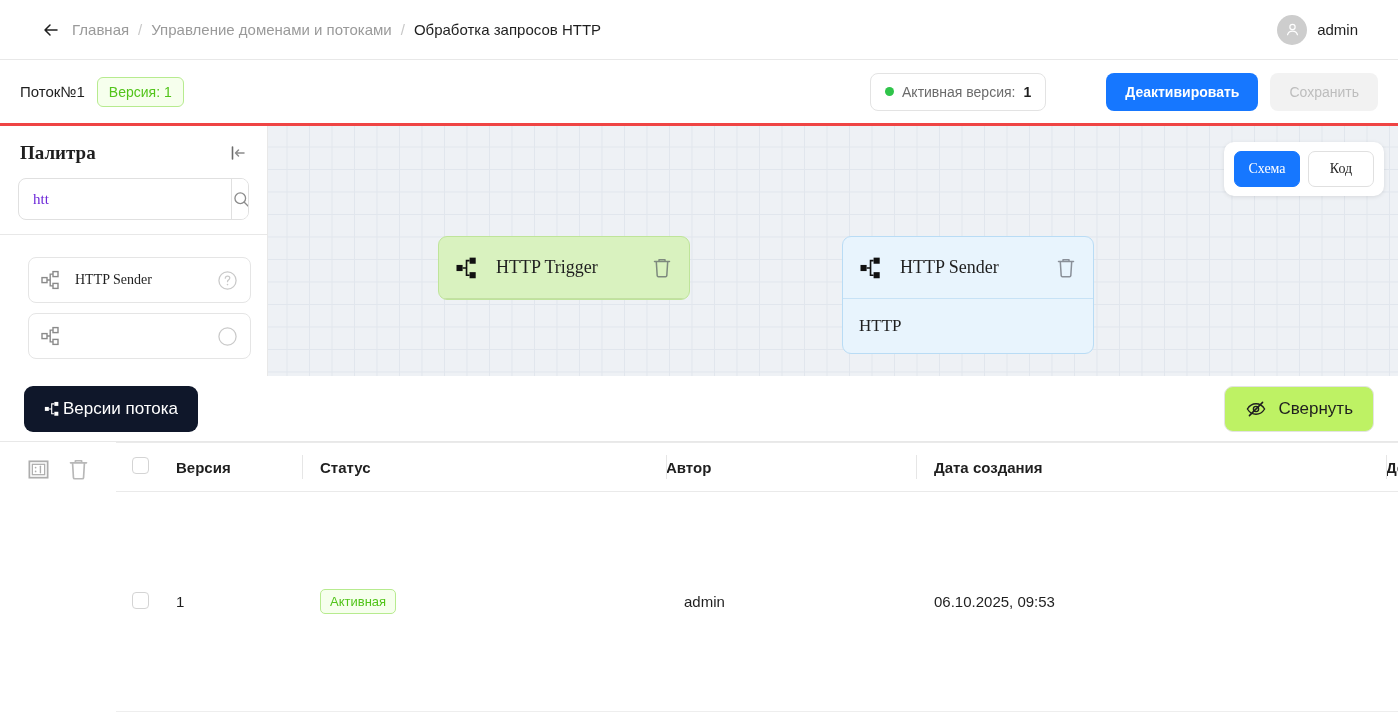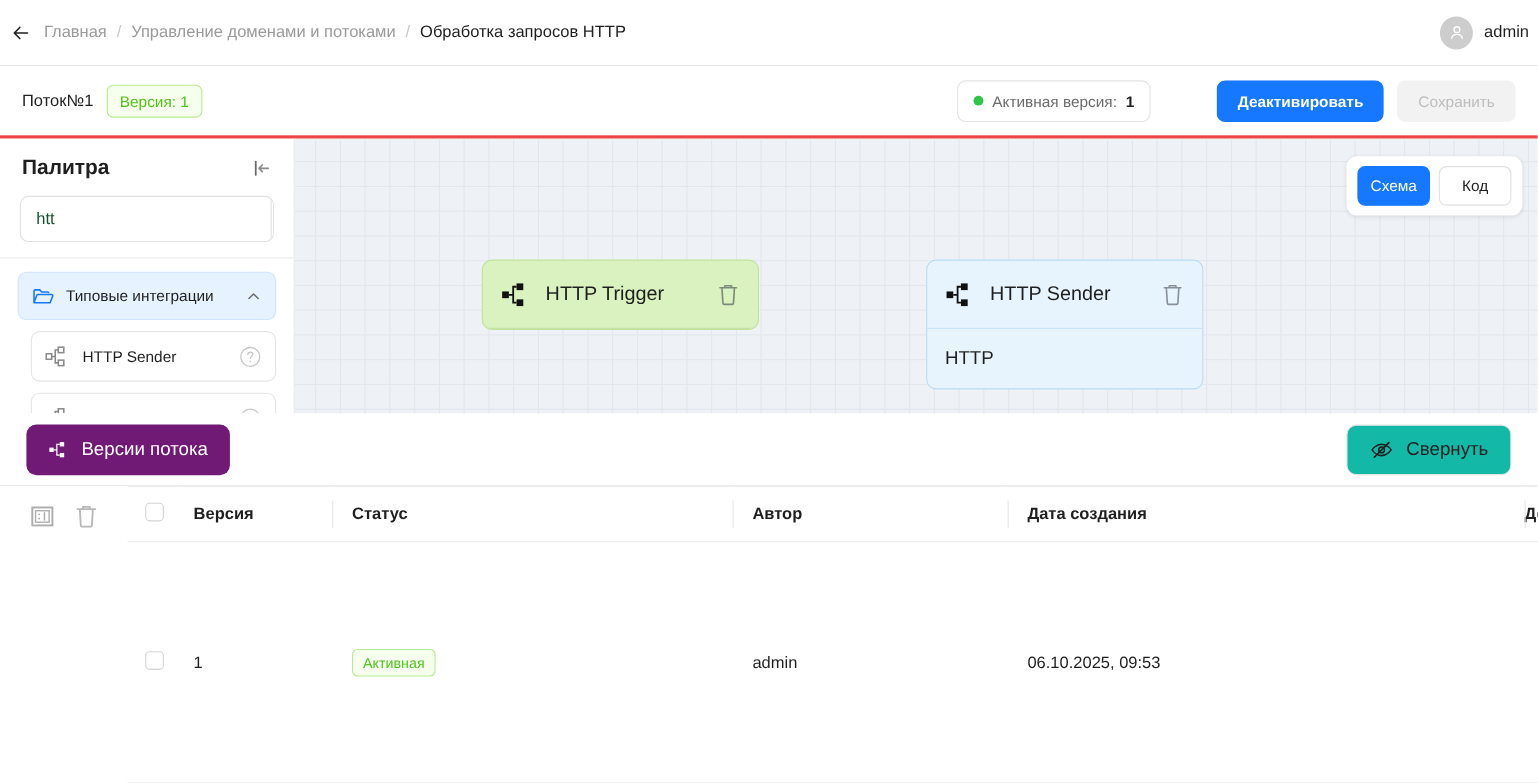--- a/index.html
+++ b/index.html
@@ -9,21 +9,21 @@
     background: #ffffff;
     color: #1f1f1f;
     overflow: hidden;
   }
   .app { width: 1398px; height: 712px; position: relative; display: flex; flex-direction: column; }
 
   
   .topbar {
     height: 60px; flex: 0 0 60px;
     display: flex; align-items: center;
-    padding: 0 8px;
+    padding: 0 40px;
     border-bottom: 1px solid #e8e8e8;
     background: #fff;
   }
   .back-arrow {
     width: 22px; height: 22px;
     display: flex; align-items: center; justify-content: center;
     cursor: pointer; color: #1f1f1f; margin-right: 10px;
   }
   .crumbs { display: flex; align-items: center; font-size: 15px; }
   .crumb { color: #9a9a9a; cursor: pointer; white-space: nowrap; }
@@ -65,40 +65,40 @@
   .active-version b { color: #1f1f1f; font-weight: 600; }
   .btn {
     height: 38px; border-radius: 8px; border: 1px solid transparent;
     font-size: 14px; display: flex; align-items: center; justify-content: center;
     padding: 0 18px; cursor: pointer; font-family: inherit;
   }
   .btn-primary { background: #1677ff; color: #fff; font-weight: 600; margin-left: 48px; }
   .btn-disabled { background: #f2f2f2; color: #bdbdbd; cursor: not-allowed; }
 
   
-  .middle { flex: 0 0 250px; display: flex; position: relative; overflow: hidden; }
+  .middle { flex: 0 0 250px; display: flex; position: relative; overflow: hidden; font-family: Liberation Serif, serif; }
 
   .palette {
     width: 268px; flex: 0 0 268px; background: #fff;
     border-right: 1px solid #e8e8e8; display: flex; flex-direction: column;
     overflow: hidden;
   }
   .palette-head {
     display: flex; align-items: center; padding: 16px 20px 10px 20px;
   }
   .palette-title { font-size: 19px; font-weight: 700; color: #1f1f1f; }
   .collapse-icon { margin-left: auto; cursor: pointer; color: #8c8c8c; display:flex; }
   .search-wrap { padding: 4px 18px 14px 18px; }
   .search-box {
     display: flex; align-items: stretch; border: 1px solid #e0e0e0; border-radius: 8px;
     overflow: hidden; height: 42px; background: #fff;
   }
   .search-box input {
     flex: 1; border: 0; outline: 0; padding: 0 14px; font-size: 15px;
-    font-family: inherit; color: #14532d; background: transparent;
+    font-family: inherit; color: #6d28d9; background: transparent;
   }
   .search-btn {
     width: 46px; border-left: 1px solid #e0e0e0; display: flex;
     align-items: center; justify-content: center; cursor: pointer; color: #8c8c8c;
     background: #fff;
   }
   .palette-list { border-top: 1px solid #e8e8e8; padding: 12px 0 0 0; overflow: hidden; flex: 1; }
   .group-row {
     margin: 0 16px; height: 44px; display: flex; align-items: center; gap: 10px;
     background: #e6f2ff; border: 1px solid #cfe4ff; border-radius: 8px;
@@ -148,26 +148,26 @@
   .fnode.green .head { border-bottom: 1px solid #c3dfa3; }
   .fnode.blue { background: #e8f4fd; border: 1px solid #b9dcf5; }
   .fnode.blue .head { border-bottom: 1px solid #c7e2f6; }
 
   
   .versions-bar {
     flex: 0 0 66px; display: flex; align-items: center; padding: 0 24px;
     background: #fff; border-bottom: 1px solid #e8e8e8;
   }
   .btn-versions {
-    height: 46px; background: #701a75; color: #fff; border-radius: 9px;
-    display: flex; align-items: center; gap: 11px; padding: 0 20px;
+    height: 46px; background: #0f172a; color: #fff; border-radius: 9px;
+    display: flex; align-items: center; padding: 0 20px;
     font-size: 17px; cursor: pointer; border: 0; font-family: inherit;
   }
   .btn-collapse {
-    margin-left: auto; height: 46px; background: #14b8a6; color: #1f1f1f;
+    margin-left: auto; height: 46px; background: #bef264; color: #1f1f1f;
     border: 1px solid #e3e3e3; border-radius: 9px; display: flex; align-items: center;
     gap: 11px; padding: 0 20px; font-size: 17px; cursor: pointer; font-family: inherit;
   }
 
   
   .table-area { flex: 1; display: flex; flex-direction: row; background: #fff; position: relative; }
   .table-tools { height: 54px; display: flex; align-items: center; justify-content: flex-end; gap: 16px; padding: 0 26px; }
   .tool-icon { color: #adadad; cursor: pointer; display: flex; }
 
   table { width: 100%; border-collapse: collapse; table-layout: fixed; }
@@ -260,34 +260,20 @@
           <input type="text" value="htt" style="">
           <span class="search-btn">
             <svg width="19" height="19" viewBox="0 0 20 20" fill="none">
                 <circle cx="8.7" cy="8.7" r="5.6" stroke="#8c8c8c" stroke-width="1.4"></circle>
                 <path d="M12.9 12.9l4 4" stroke="#8c8c8c" stroke-width="1.4" stroke-linecap="round"></path>
               </svg>
           </span>
         </div>
       </div>
       <div class="palette-list">
-        <div class="group-row">
-          <span style="display:flex">
-            <svg width="21" height="19" viewBox="0 0 22 20" fill="none">
-                <path d="M2 16V4.8c0-.6.5-1.1 1.1-1.1h4.4l1.8 2h5.6c.6 0 1.1.5 1.1 1.1V7" stroke="#1677ff" stroke-width="1.5" stroke-linejoin="round"></path>
-                <path d="M2 16l2.6-7.1c.15-.45.6-.75 1.1-.75h13.1c.8 0 1.35.78 1.05 1.5L17.4 16H2z" stroke="#1677ff" stroke-width="1.5" stroke-linejoin="round"></path>
-              </svg>
-          </span>
-          <span>Типовые интеграции</span>
-          <span class="chev">
-            <svg width="15" height="15" viewBox="0 0 16 16" fill="none">
-                <path d="M3.5 10L8 5.6l4.5 4.4" stroke="#6b6b6b" stroke-width="1.4" stroke-linecap="round" stroke-linejoin="round"></path>
-              </svg>
-          </span>
-        </div>
 
         <div class="node-item">
           <span style="display:flex">
             <svg width="22" height="20" viewBox="0 0 22 20" fill="none">
               <rect x="1" y="7.6" width="5" height="5" stroke="#8a8a8a" stroke-width="1.4"></rect>
               <rect x="12" y="1.6" width="5" height="5" stroke="#8a8a8a" stroke-width="1.4"></rect>
               <rect x="12" y="13.4" width="5" height="5" stroke="#8a8a8a" stroke-width="1.4"></rect>
               <path d="M6 10h3.2V4.1H12M9.2 10v5.9H12" stroke="#8a8a8a" stroke-width="1.4"></path>
             </svg>
           </span>
@@ -426,21 +412,21 @@
           <col style="width:470px">
           <col style="width:128px">
       </colgroup>
       <thead>
         <tr>
           <th style="padding-left:16px">
             <span class="chk"></span>
           </th>
           <th style="padding-left:14px">Версия</th>
           <th style="padding-left:18px"><span class="thin"></span><span>Статус</span></th>
-          <th style="padding-left:18px"><span class="thin"></span><span>Автор</span></th>
+          <th style=""><span class="thin"></span><span>Автор</span></th>
           <th style="padding-left:18px"><span class="thin"></span><span>Дата создания</span></th>
           <th style=""><span class="thin"></span><span>Действия</span></th>
         </tr>
       </thead>
       <tbody>
         <tr>
           <td style="padding-left:16px">
             <span class="chk"></span>
           </td>
           <td style="padding-left:14px">1</td>

